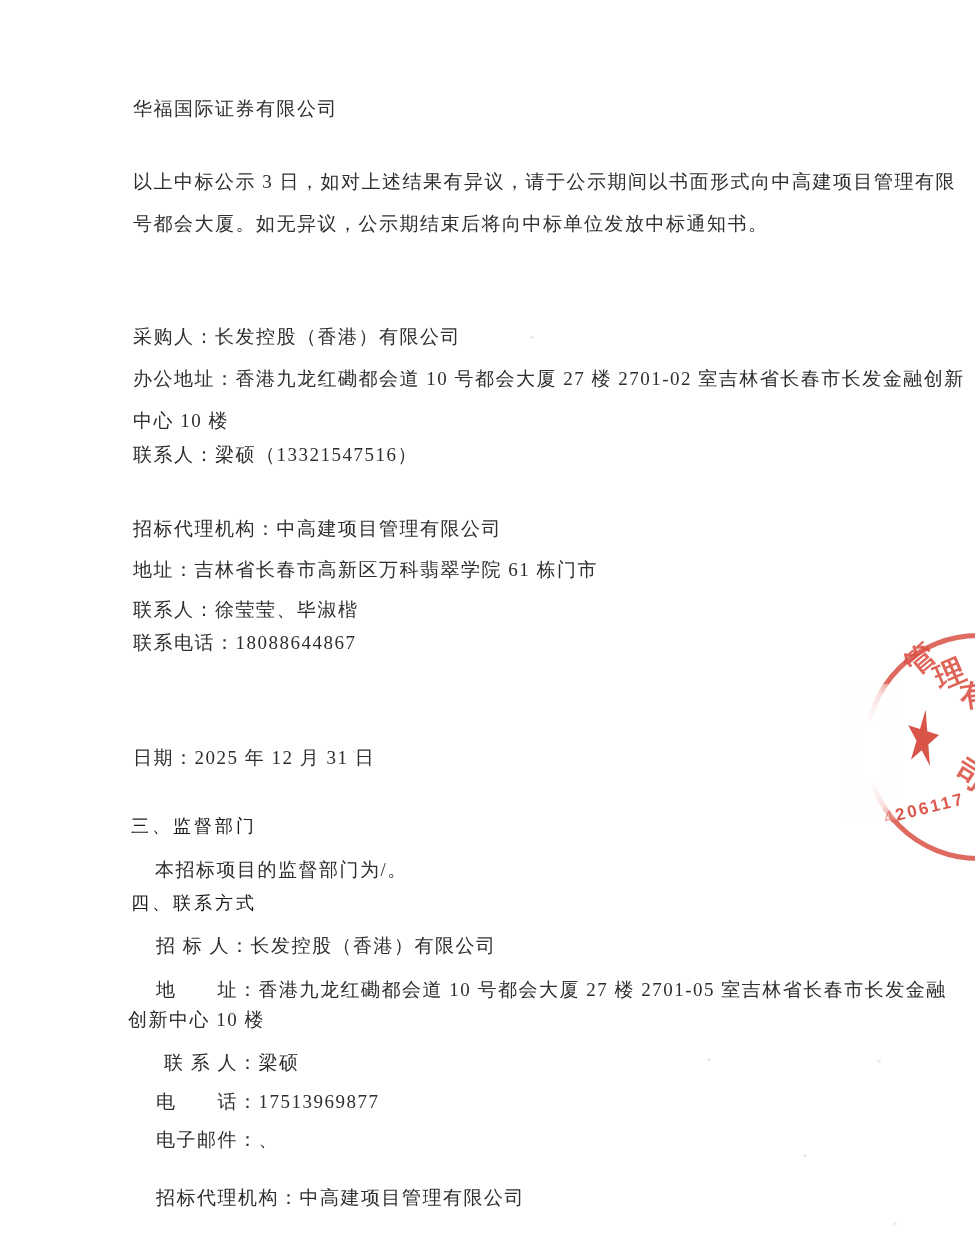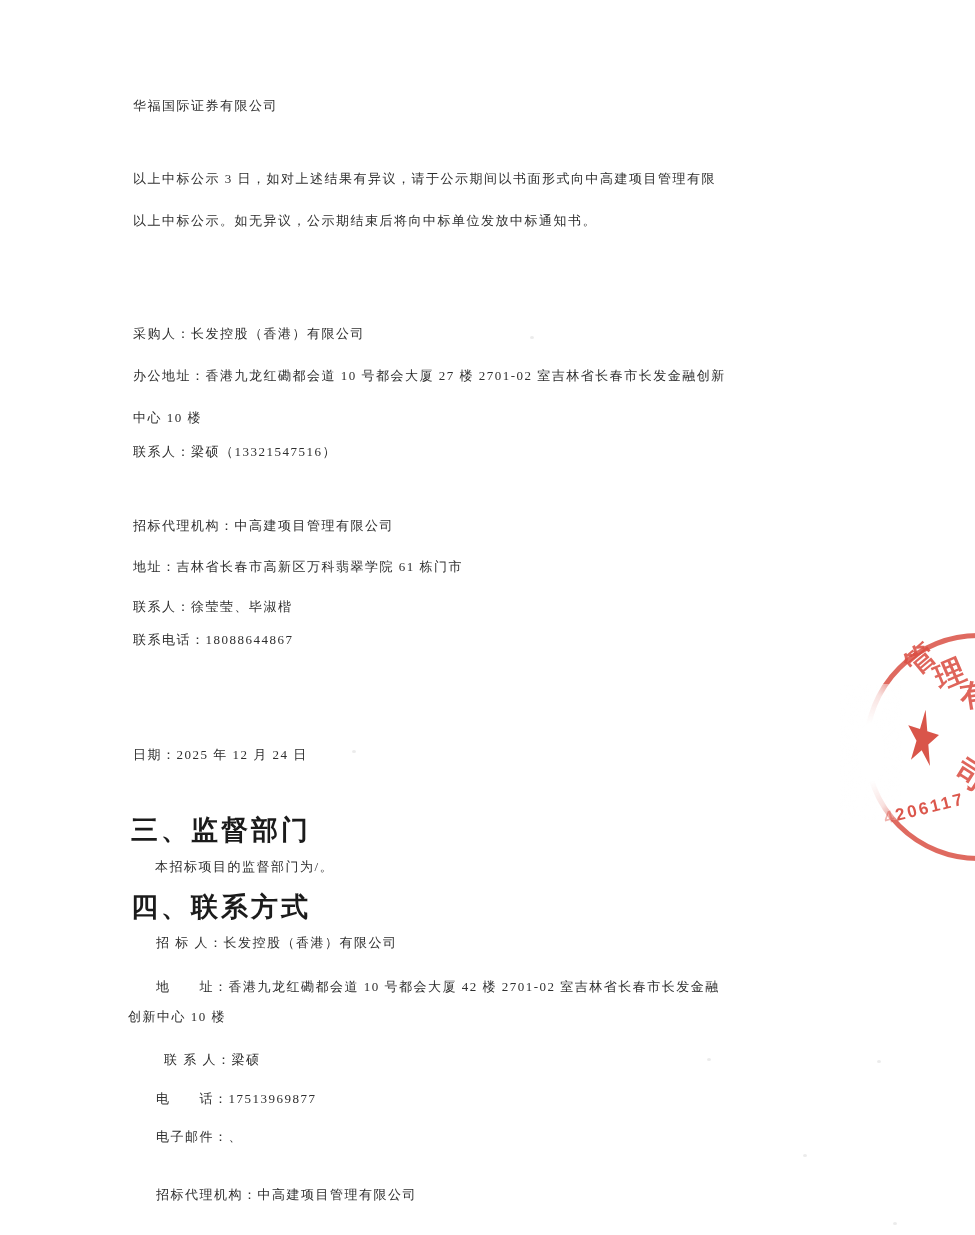--- a/index.html
+++ b/index.html
@@ -8,29 +8,29 @@
     background:#ffffff;
     position:relative;
     overflow:hidden;
     font-family:"Liberation Serif", serif;
   }
   .doc{position:absolute;inset:0;}
   .line{
     position:absolute;
     white-space:nowrap;
     color:#2e2e2e;
-    font-size:13px;
+    font-size:19px;
     letter-spacing:1.5px;
     line-height:1;
     font-family:"Liberation Serif", serif;
   }
   .line.heading{
     font-family:"Liberation Sans", sans-serif;
-    font-weight:700;
-    font-size:27px;
+    font-weight:400;
+    font-size:18px;
     color:#1b1b1b;
     letter-spacing:3px;
   }
   
   .stamp{position:absolute;inset:0;filter:blur(0.3px);}
   .seal-ring{
     position:absolute;
     left:864px;top:633px;width:228px;height:228px;
     box-sizing:border-box;
     border:5px solid rgba(216,73,61,0.82);
@@ -81,35 +81,35 @@
     background:rgba(60,60,60,0.10);
   }
 </style>
 </head>
 <body>
 
 <div class="doc">
   <div id="doc-lines">
       <div class="line" style="top: 99px; left: 133px;">华福国际证券有限公司</div>
       <div class="line" style="top: 172px; left: 133px;">以上中标公示 3 日，如对上述结果有异议，请于公示期间以书面形式向中高建项目管理有限</div>
-      <div class="line" style="top: 214px; left: 133px;">以上中标公示。如无异议，公示期结束后将向中标单位发放中标通知书。</div>
+      <div class="line" style="top: 214px; left: 133px;">号都会大厦。如无异议，公示期结束后将向中标单位发放中标通知书。</div>
       <div class="line" style="top: 327px; left: 133px;">采购人：长发控股（香港）有限公司</div>
       <div class="line" style="top: 369px; left: 133px; text-align: right;">办公地址：香港九龙红磡都会道 10 号都会大厦 27 楼 2701-02 室吉林省长春市长发金融创新</div>
       <div class="line" style="top: 411px; left: 133px;">中心 10 楼</div>
       <div class="line" style="top: 445px; left: 133px;">联系人：梁硕（13321547516）</div>
       <div class="line" style="top: 519px; left: 133px;">招标代理机构：中高建项目管理有限公司</div>
       <div class="line" style="top: 560px; left: 133px;">地址：吉林省长春市高新区万科翡翠学院 61 栋门市</div>
       <div class="line" style="top: 600px; left: 133px;">联系人：徐莹莹、毕淑楷</div>
       <div class="line" style="top: 633px; left: 133px;">联系电话：18088644867</div>
-      <div class="line" style="top: 748px; left: 133px;">日期：2025 年 12 月 24 日</div>
+      <div class="line" style="top: 748px; left: 133px;">日期：2025 年 12 月 31 日</div>
       <div class="line heading" style="top: 817px; left: 131px;">三、监督部门</div>
       <div class="line" style="top: 860px; left: 155px;">本招标项目的监督部门为/。</div>
       <div class="line heading" style="top: 894px; left: 131px;">四、联系方式</div>
       <div class="line" style="top: 936px; left: 156px; text-align: center;">招 标 人：长发控股（香港）有限公司</div>
-      <div class="line" style="top: 980px; left: 156px;">地　　址：香港九龙红磡都会道 10 号都会大厦 42 楼  2701-02 室吉林省长春市长发金融</div>
+      <div class="line" style="top: 980px; left: 156px;">地　　址：香港九龙红磡都会道 10 号都会大厦 27 楼  2701-05 室吉林省长春市长发金融</div>
       <div class="line" style="top: 1010px; left: 128px;">创新中心 10 楼</div>
       <div class="line" style="top: 1053px; left: 164px;">联 系 人：梁硕</div>
       <div class="line" style="top: 1092px; left: 156px;">电　　话：17513969877</div>
       <div class="line" style="top: 1130px; left: 156px;">电子邮件：、</div>
       <div class="line" style="top: 1188px; left: 156px;">招标代理机构：中高建项目管理有限公司</div>
     </div>
 
   <div class="stamp">
     <div class="seal-ring"></div>
     <div class="seal-fade"></div>

